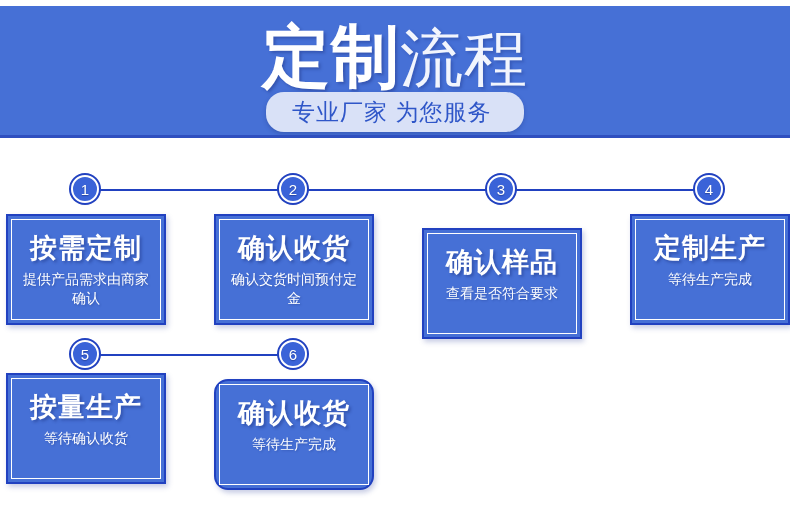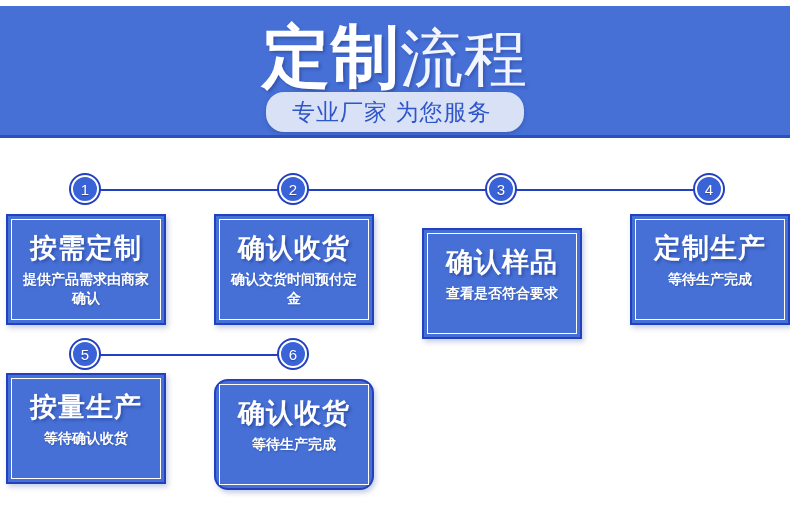--- a/index.html
+++ b/index.html
@@ -150,21 +150,21 @@
     font-weight: bold;
     color: #ffffff;
     letter-spacing: 1px;
     line-height: 1.08;
     white-space: nowrap;
     text-shadow: 2px 2px 3px rgba(25,45,120,0.45);
   }
   .card-sub {
     margin-top: 7px;
     font-size: 14px;
-    font-weight: bold;
+    font-weight: normal;
     color: #ffffff;
     line-height: 1.32;
     text-align: center;
     width: 134px;
     text-shadow: 1px 1px 2px rgba(25,45,120,0.35);
   }
 </style>
 </head>
 <body>
 

